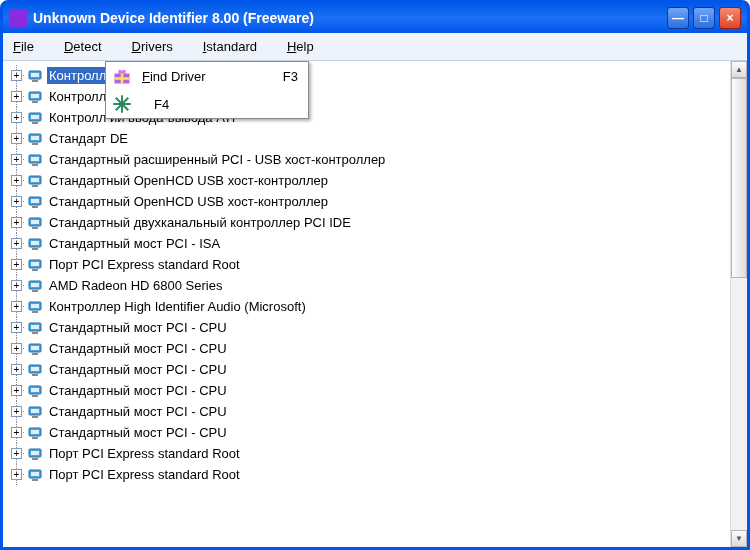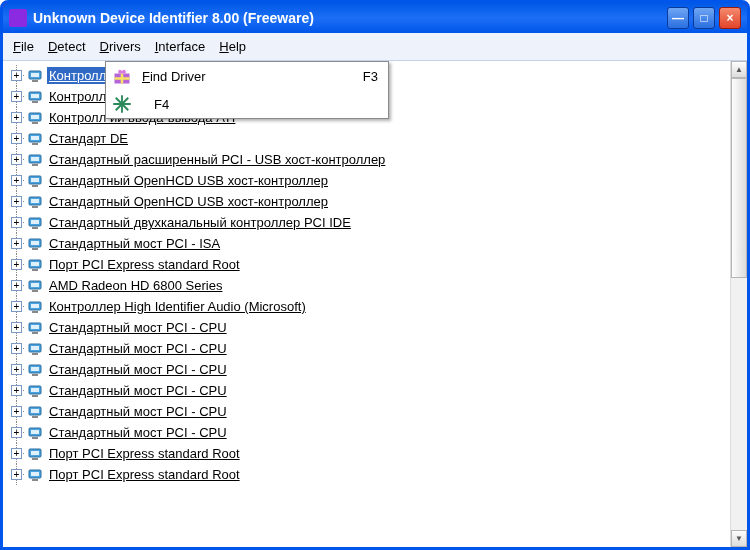--- a/index.html
+++ b/index.html
@@ -4,39 +4,39 @@
 <style>
 * { margin: 0; padding: 0; box-sizing: border-box; }
 body { font-family: Tahoma, Arial, sans-serif; font-size: 13px; background: #fff; }
 .window { width: 750px; height: 550px; border: 3px solid #0055EA; border-radius: 8px 8px 0 0; overflow: hidden; display: flex; flex-direction: column; background: #be185d; }
 .titlebar { background: linear-gradient(to bottom, #0058e6 0%, #1c6ff5 50%, #0055ea 100%); height: 30px; display: flex; align-items: center; padding: 0 6px; color: #fff; }
 .app-icon { width: 18px; height: 18px; background: #8a2be2; margin-right: 6px; border-radius: 2px; display: inline-block; }
 .title-text { font-weight: bold; font-size: 14px; flex: 1; }
 .win-controls { display: flex; gap: 4px; }
 .win-btn { width: 22px; height: 22px; background: linear-gradient(to bottom, #6fa6f5, #2a6fe0); border: 1px solid #0a3a9c; border-radius: 3px; color: #fff; display: flex; align-items: center; justify-content: center; cursor: pointer; font-weight: bold; font-size: 12px; line-height: 1; }
 .win-btn.close { background: linear-gradient(to bottom, #f58a6f, #e0452a); border-color: #9c1a0a; }
-.menubar { background: #eef3fb; border-bottom: 1px solid #c5d3e8; height: 28px; display: flex; align-items: center; padding: 0 4px; gap: 2px; }
+.menubar { background: #eef3fb; border-bottom: 1px solid #c5d3e8; height: 28px; display: flex; align-items: center; padding: 0 4px; gap: 18px; }
 .menu-item { padding: 3px 6px; cursor: default; }
 .menu-item u { text-decoration: underline; }
 .content { flex: 1; position: relative; display: flex; background: #fff; overflow: hidden; }
 .tree-area { flex: 1; overflow: hidden; padding: 4px 0 0 4px; }
 .tree-item { display: flex; align-items: center; height: 21px; white-space: nowrap; }
 .tree-branch { width: 20px; height: 21px; position: relative; flex-shrink: 0; }
 .tree-branch::before { content: ""; position: absolute; left: 9px; top: 0; bottom: 0; border-left: 1px dotted #888; }
 .tree-branch::after { content: ""; position: absolute; left: 9px; top: 10px; width: 8px; border-top: 1px dotted #888; }
 .expander { width: 11px; height: 11px; border: 1px solid #7a9ac5; background: #fff; display: flex; align-items: center; justify-content: center; font-size: 10px; line-height: 1; color: #000; position: absolute; left: 4px; top: 5px; z-index: 1; }
 .node-icon { width: 16px; height: 16px; margin-right: 4px; flex-shrink: 0; display: inline-flex; align-items: center; justify-content: center; }
 .node-icon svg { width: 16px; height: 16px; }
-.node-label { padding: 1px 2px; text-decoration: underline; }
+.node-label { padding: 1px 2px; }
 .node-label.selected { background: #316AC5; color: #fff; }
 .scrollbar { width: 17px; background: #f1f1f1; border-left: 1px solid #ddd; display: flex; flex-direction: column; }
 .sb-btn { height: 17px; background: linear-gradient(to bottom, #fdfdfd, #dcdcdc); border: 1px solid #b6b6b6; display: flex; align-items: center; justify-content: center; font-size: 8px; color: #555; }
 .sb-track { flex: 1; background: #f1f1f1; position: relative; }
 .sb-thumb { position: absolute; left: 0; right: 0; top: 0; height: 200px; background: linear-gradient(to right, #fdfdfd, #dcdcdc); border: 1px solid #b6b6b6; }
-.context-menu { position: absolute; left: 102px; top: 0px; width: 284px; background: #fff; border: 1px solid #8a8a8a; box-shadow: 2px 2px 3px rgba(0,0,0,0.3); z-index: 10; }
+.context-menu { position: absolute; left: 102px; top: 0px; width: 204px; background: #fff; border: 1px solid #8a8a8a; box-shadow: 2px 2px 3px rgba(0,0,0,0.3); z-index: 10; }
 .ctx-row { display: flex; align-items: center; height: 28px; padding: 0 10px 0 6px; }
 .ctx-icon { width: 20px; height: 20px; margin-right: 10px; display: inline-flex; align-items: center; justify-content: center; }
 .ctx-label { flex: 1; }
 .ctx-label u { text-decoration: underline; }
 .ctx-shortcut { color: #000; margin-left: 12px; }
 </style>
 </head>
 <body>
 
 <div class="window">
@@ -47,21 +47,21 @@
       <div class="win-btn">—</div>
       <div class="win-btn">□</div>
       <div class="win-btn close">×</div>
     </div>
   </div>
 
   <div class="menubar">
     <span class="menu-item"><u>F</u><span>ile</span></span>
     <span class="menu-item"><u>D</u><span>etect</span></span>
     <span class="menu-item"><u>D</u><span>rivers</span></span>
-    <span class="menu-item"><u>I</u><span>nterface</span></span>
+    <span class="menu-item"><u>I</u><span>standard</span></span>
     <span class="menu-item"><u>H</u><span>elp</span></span>
   </div>
 
   <div class="content">
     <div class="tree-area" id="tree-area">
         <div class="tree-item">
           <span class="tree-branch">
             <span class="expander">+</span>
           </span>
           <span class="node-icon">

